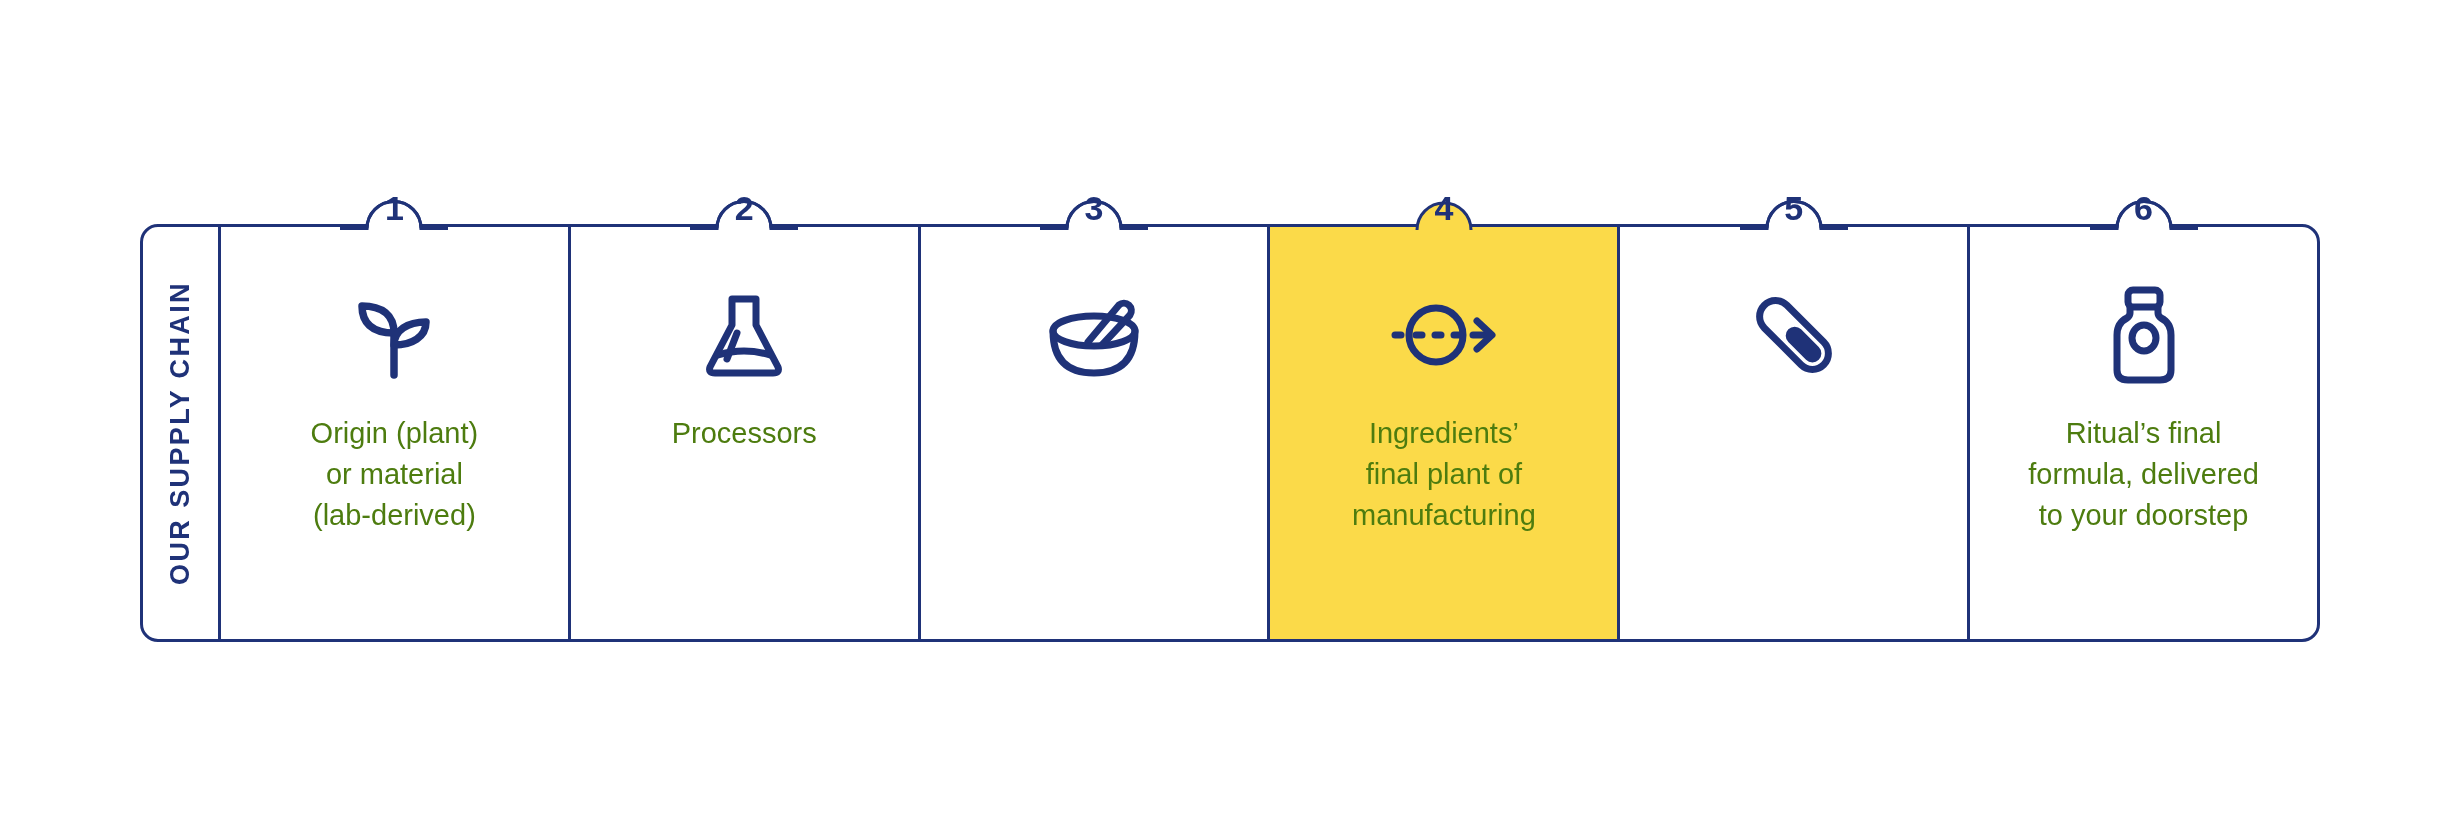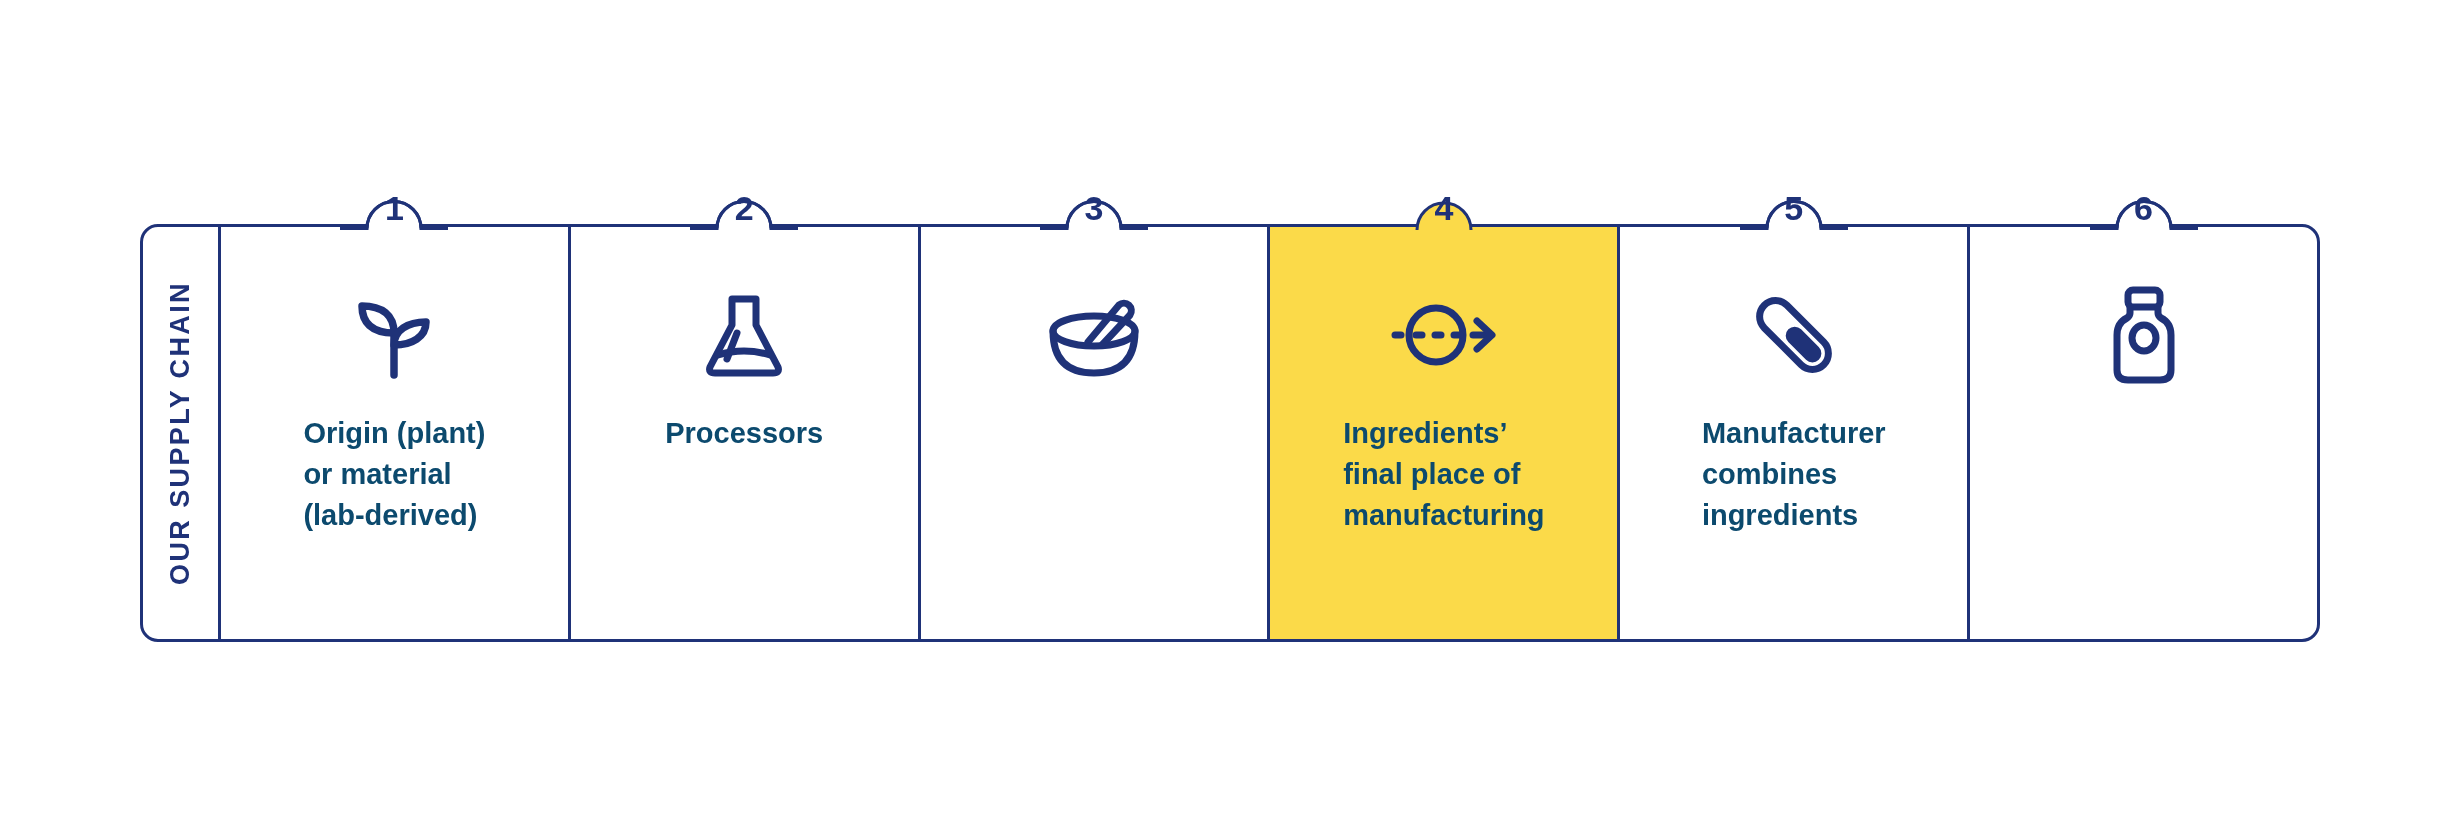--- a/index.html
+++ b/index.html
@@ -121,25 +121,25 @@
     display: flex;
     align-items: center;
     justify-content: center;
   }
   .icon-wrap svg { display: block; }
 
   
   .caption {
     margin-top: 26px;
     padding: 0 14px;
-    text-align: left;
-    color: #0c4a6e;
+    text-align: center;
+    color: #4d7c0f;
     font-size: 29px;
     line-height: 1.42;
-    font-weight: 700;
+    font-weight: 400;
     white-space: pre-line;
   }
 </style>
 </head>
 <body>
 
 <div id="stage">
 
   <div id="chain-frame">
 
@@ -233,21 +233,21 @@
               <path d="M27 40 H33"></path>
               <path d="M46 40 H52"></path>
               <path d="M65 40 H71"></path>
               <path d="M84 40 H101"></path>
               <path d="M88 26 L103 40 L88 54"></path>
             </g>
           </svg>
         </div>
 
         <div class="caption">Ingredients’
-final place of
+final plant of
 manufacturing</div>
       </div>
 
       <div class="step">
         <div class="num-tab">
           <svg class="tab-shape" viewBox="0 0 108 57" xmlns="http://www.w3.org/2000/svg">
             <path d="M0 55.5 H27 A27 27 0 0 1 81 55.5 H108" fill="#ffffff" stroke="#1F3278" stroke-width="3" stroke-linecap="butt"></path>
             <path d="M27 55.5 A27 27 0 0 1 81 55.5" fill="none" stroke="#1F3278" stroke-width="3"></path>
           </svg>
           <span class="tab-num">5</span>
@@ -255,23 +255,20 @@
 
         <div class="icon-wrap">
           <svg width="96" height="96" viewBox="0 0 96 96">
             <g transform="rotate(-45 48 48)">
               <rect x="32" y="6" width="32" height="84" rx="16" ry="16" fill="none" stroke="#1F3278" stroke-width="7"></rect>
               <rect x="39" y="40" width="18" height="43" rx="9" ry="9" fill="#1F3278" stroke="none"></rect>
             </g>
           </svg>
         </div>
 
-        <div class="caption">Manufacturer
-combines
-ingredients</div>
       </div>
 
       <div class="step">
         <div class="num-tab">
           <svg class="tab-shape" viewBox="0 0 108 57" xmlns="http://www.w3.org/2000/svg">
             <path d="M0 55.5 H27 A27 27 0 0 1 81 55.5 H108" fill="#ffffff" stroke="#1F3278" stroke-width="3" stroke-linecap="butt"></path>
             <path d="M27 55.5 A27 27 0 0 1 81 55.5" fill="none" stroke="#1F3278" stroke-width="3"></path>
           </svg>
           <span class="tab-num">6</span>
         </div>
@@ -279,17 +276,20 @@
         <div class="icon-wrap">
           <svg width="84" height="100" viewBox="0 0 84 100">
             <g fill="none" stroke="#1F3278" stroke-width="7" stroke-linecap="round" stroke-linejoin="round">
               <rect x="26" y="5" width="32" height="17" rx="5" ry="5"></rect>
               <path d="M28 22 V28 Q28 31 25 33 Q15 38 15 50 V85 Q15 95 26 95 H58 Q69 95 69 85 V50 Q69 38 59 33 Q56 31 56 28 V22"></path>
               <ellipse cx="42" cy="53" rx="12" ry="13"></ellipse>
             </g>
           </svg>
         </div>
 
+        <div class="caption">Ritual’s final
+formula, delivered
+to your doorstep</div>
       </div>
 
     </div>
   </div>
 </div>
 
 </body></html>

